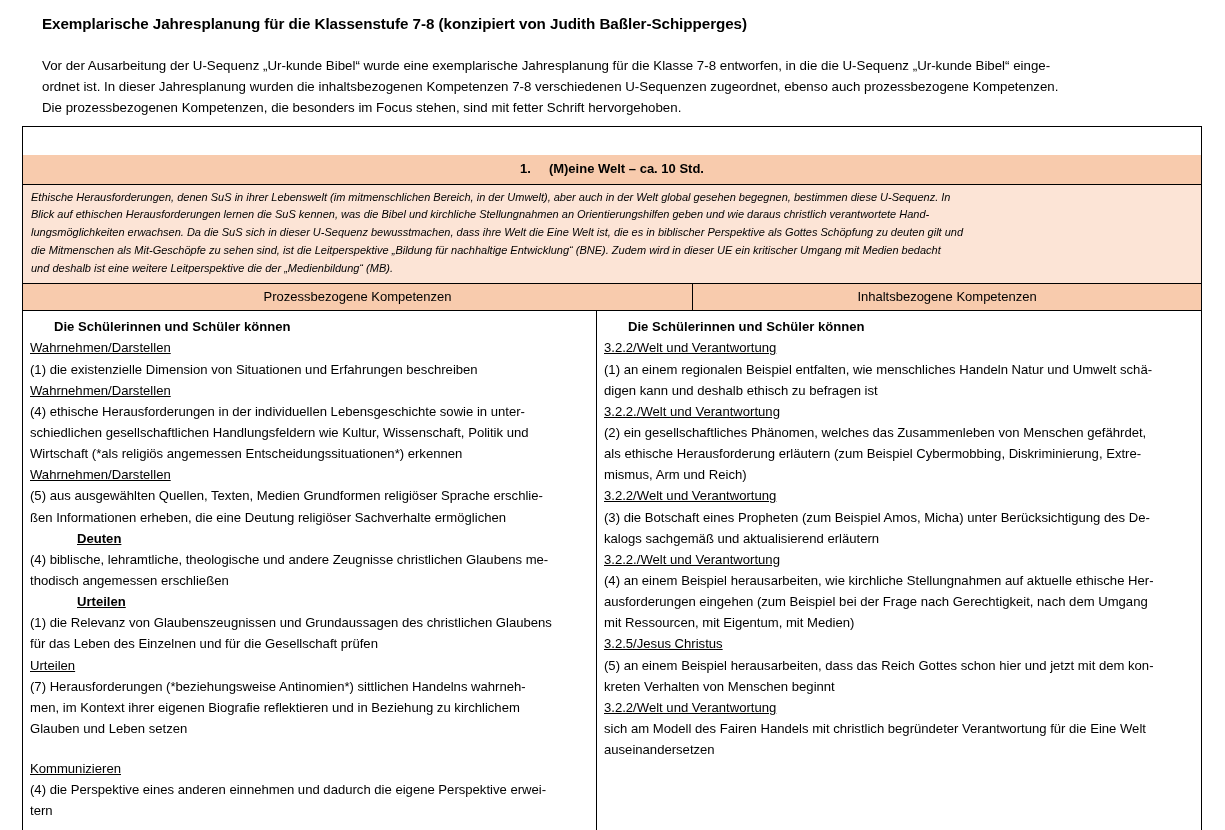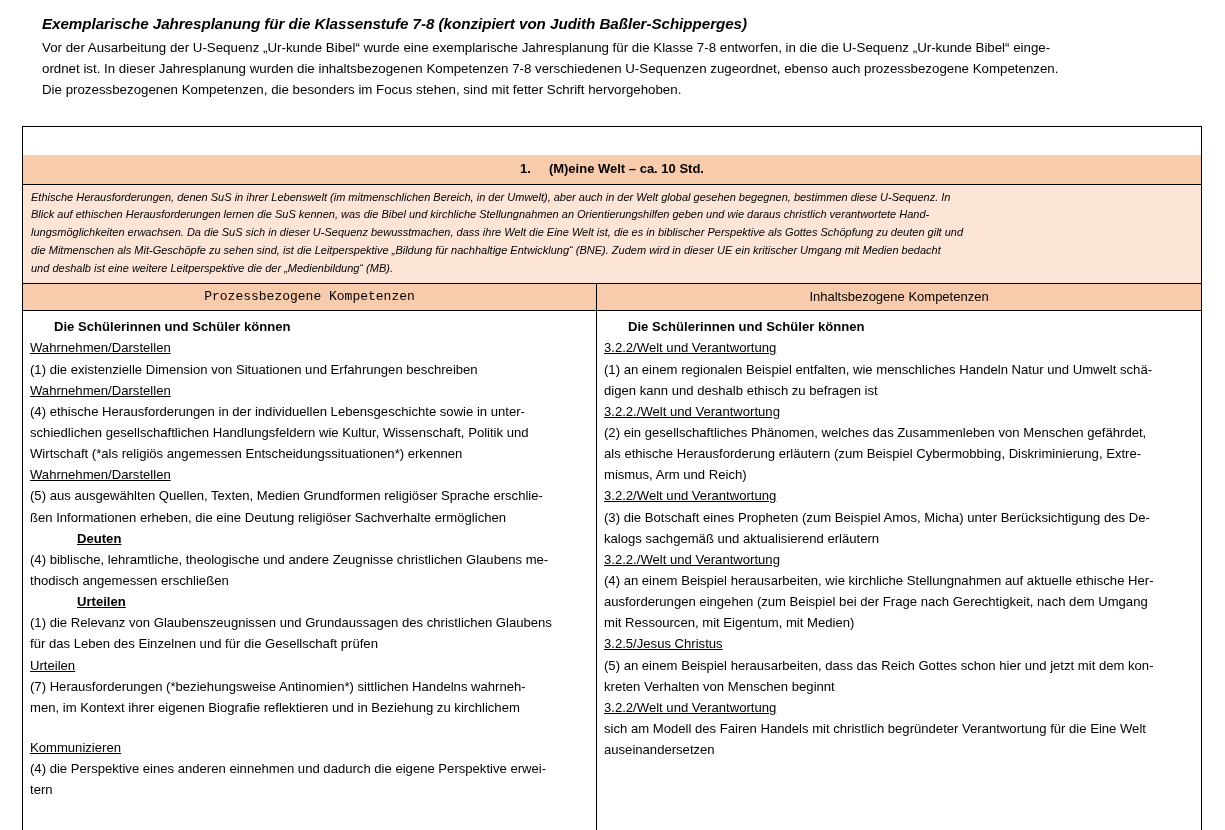--- a/index.html
+++ b/index.html
@@ -22,23 +22,22 @@
   }
 
   
   .heading-block {
     padding: 14px 22px 0 42px;
   }
   .doc-title {
     font-size: 15.2px;
     font-weight: bold;
     line-height: 1.35;
-    margin: 0 0 2px 0;
+    margin: 0 0 20px 0;
     letter-spacing: -0.05px;
-    font-style: italic;
   }
   .intro {
     font-size: 13.3px;
     line-height: 1.60;
     margin: 0;
     padding-right: 10px;
     text-align: left;
   }
   .intro .line { display: block; white-space: nowrap; }
 
@@ -78,21 +77,21 @@
     display: flex;
     background: #F8CBAD;
     border-bottom: 1.4px solid #000;
   }
   .colhead > div {
     font-size: 13px;
     text-align: center;
     padding: 5px 0 6px 0;
     line-height: 1.2;
   }
-  .colhead .ch-left  { width: 574px; border-right: 1.4px solid #000; box-sizing: border-box; font-family: Liberation Mono, monospace; }
+  .colhead .ch-left  { width: 670px; border-right: 1.4px solid #000; box-sizing: border-box; }
   .colhead .ch-right { flex: 1; }
 
   .body-row { display: flex; align-items: stretch; min-height: 520px; }
   .cell {
     box-sizing: border-box;
     padding: 5px 7px 6px 7px;
     font-size: 13.1px;
     line-height: 1.615;
   }
   .cell-left  { width: 574px; border-right: 1.4px solid #000; }
@@ -153,20 +152,21 @@
             <span class="txt">ßen Informationen erheben, die eine Deutung religiöser Sachverhalte ermöglichen</span>
             <span class="sub bold"><u>Deuten</u></span>
             <span class="txt">(4) biblische, lehramtliche, theologische und andere Zeugnisse christlichen Glaubens me-</span>
             <span class="txt">thodisch angemessen erschließen</span>
             <span class="sub bold"><u>Urteilen</u></span>
             <span class="txt">(1) die Relevanz von Glaubenszeugnissen und Grundaussagen des christlichen Glaubens</span>
             <span class="txt">für das Leben des Einzelnen und für die Gesellschaft prüfen</span>
             <span class="sub"><u>Urteilen</u></span>
             <span class="txt">(7) Herausforderungen (*beziehungsweise Antinomien*) sittlichen Handelns wahrneh-</span>
             <span class="txt">men, im Kontext ihrer eigenen Biografie reflektieren und in Beziehung zu kirchlichem</span>
+            <span class="txt">Glauben und Leben setzen</span>
             <span class="spacer"></span>
             <span class="sub"><u>Kommunizieren</u></span>
             <span class="txt">(4) die Perspektive eines anderen einnehmen und dadurch die eigene Perspektive erwei-</span>
             <span class="txt">tern</span>
           </div>
       </div>
       <div class="cell cell-right">
         <span class="lead">Die Schülerinnen und Schüler können</span>
         <div id="right-entries">
             <span class="sub"><u>3.2.2/Welt und Verantwortung</u></span>

